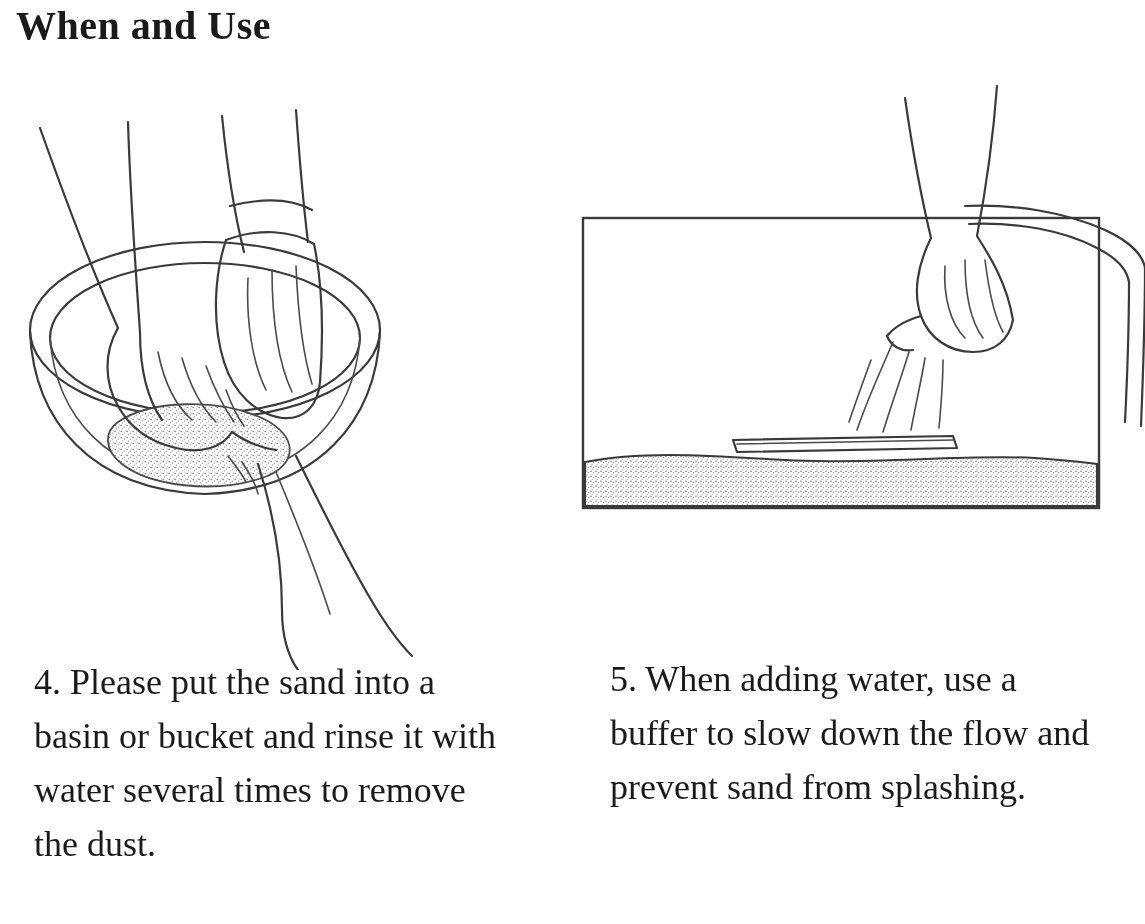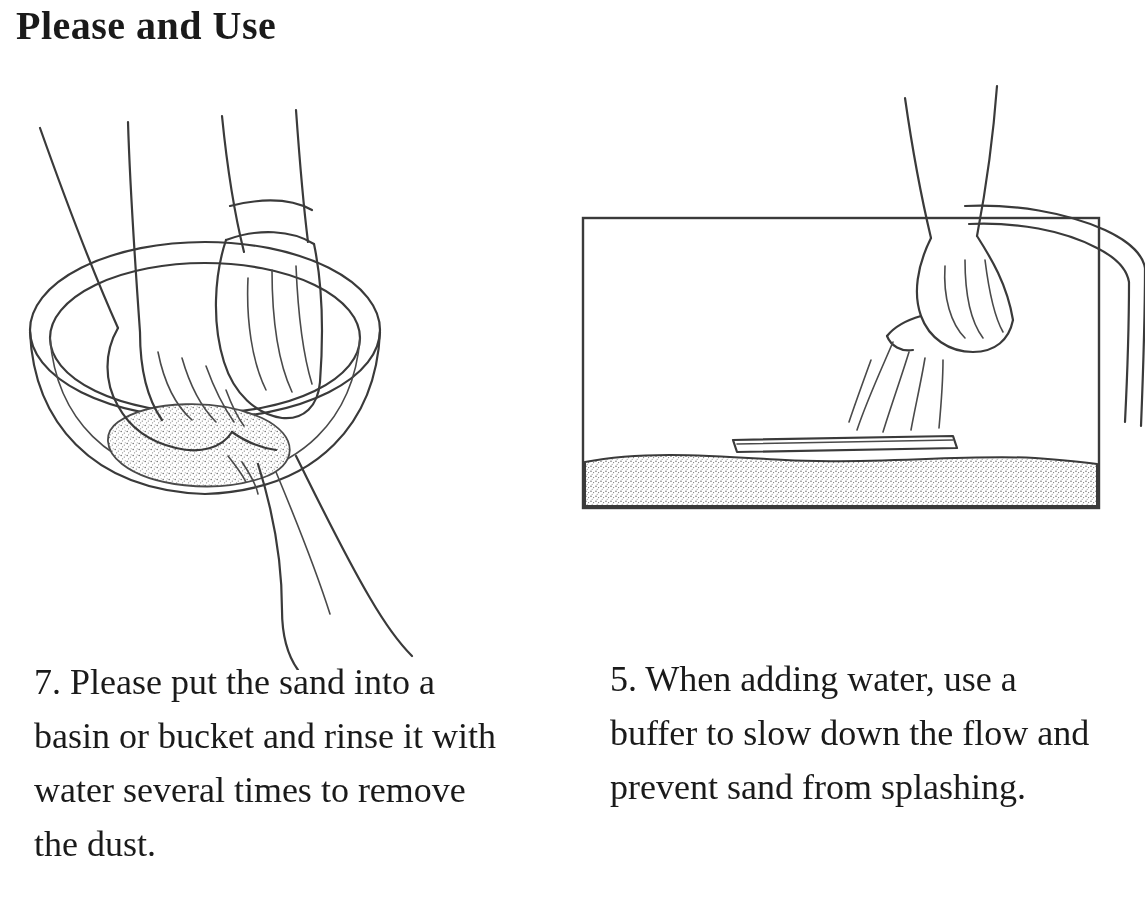--- a/index.html
+++ b/index.html
@@ -71,21 +71,21 @@
     fill: url(#sandPattern);
     stroke: #3a3a3a;
     stroke-width: 2;
   }
 </style>
 </head>
 <body>
 
 <div id="page">
 
-  <div class="title">Please and Use</div>
+  <div class="title">When and Use</div>
 
   <div class="panel panel-left">
     <svg width="560" height="600" viewBox="0 0 560 600" aria-hidden="true">
       <defs>
         <pattern id="grainPattern" width="6" height="6" patternUnits="userSpaceOnUse">
           <rect width="6" height="6" fill="#ffffff"></rect>
           <circle cx="1.2" cy="1.4" r="0.75" fill="#6a6a6a"></circle>
           <circle cx="4.3" cy="3.1" r="0.65" fill="#7a7a7a"></circle>
           <circle cx="2.6" cy="4.8" r="0.6" fill="#8a8a8a"></circle>
           <circle cx="5.2" cy="0.8" r="0.5" fill="#888"></circle>
@@ -169,17 +169,17 @@
       <path class="stroke" d="M322 266 C 326 276, 336 282, 348 280"></path>
 
       <path class="stroke-thin" d="M328 272 C 316 300, 302 330, 292 360"></path>
       <path class="stroke-thin" d="M344 282 C 336 308, 326 336, 318 362"></path>
       <path class="stroke-thin" d="M360 288 C 356 312, 350 338, 346 360"></path>
       <path class="stroke-thin" d="M378 290 C 378 312, 376 336, 374 358"></path>
       <path class="stroke-thin" d="M306 290 C 298 312, 290 334, 284 352"></path>
     </svg>
   </div>
 
-  <div class="caption caption-left">7. Please put the sand into a basin or bucket and rinse it with water several times to remove the dust.</div>
+  <div class="caption caption-left">4. Please put the sand into a basin or bucket and rinse it with water several times to remove the dust.</div>
 
   <div class="caption caption-right">5. When adding water, use a buffer to slow down the flow and prevent sand from splashing.</div>
 
 </div>
 
 </body></html>

